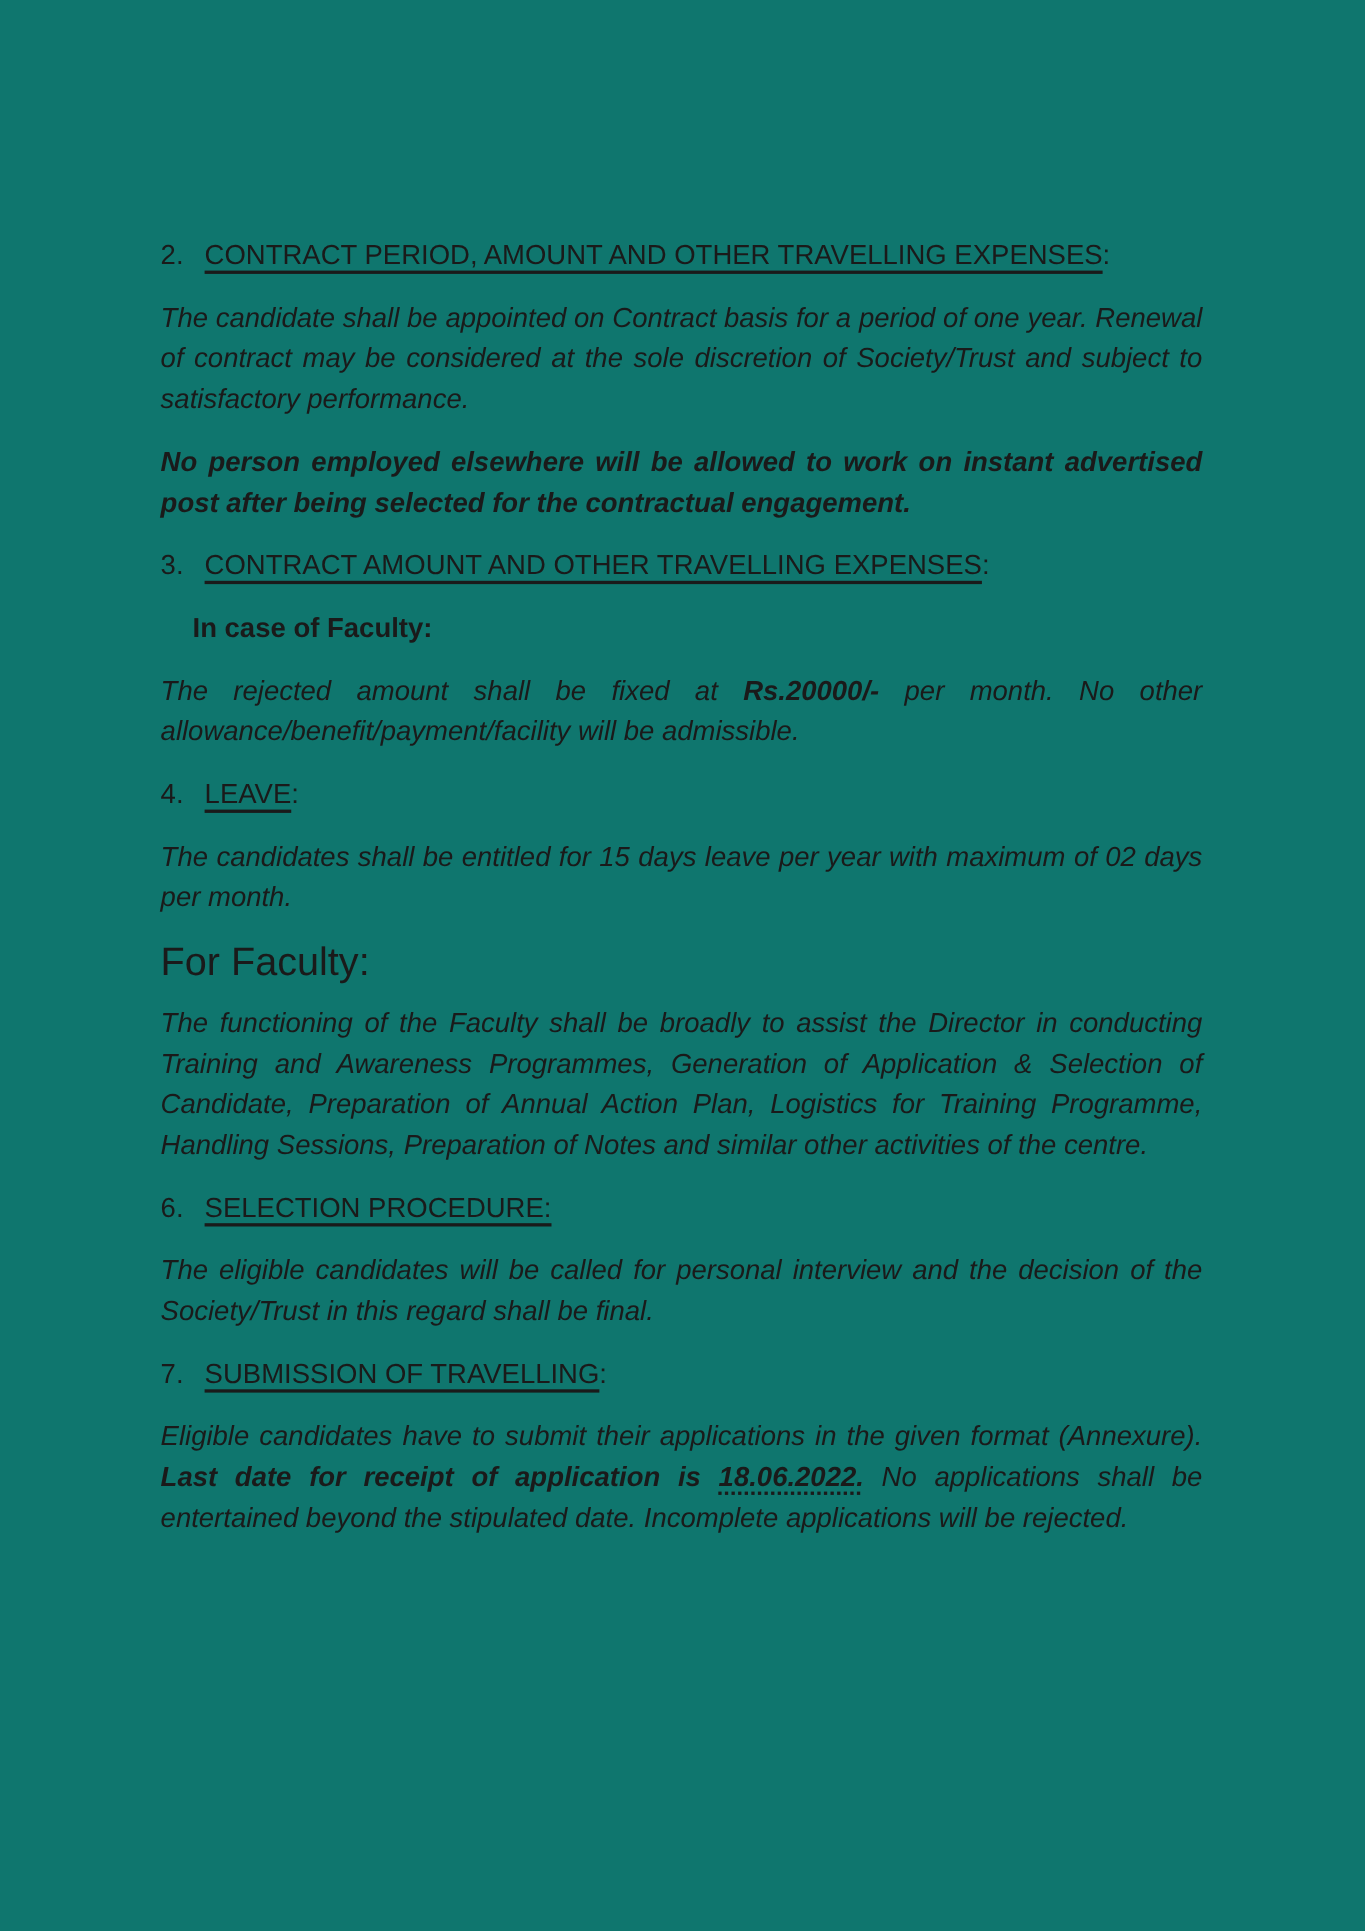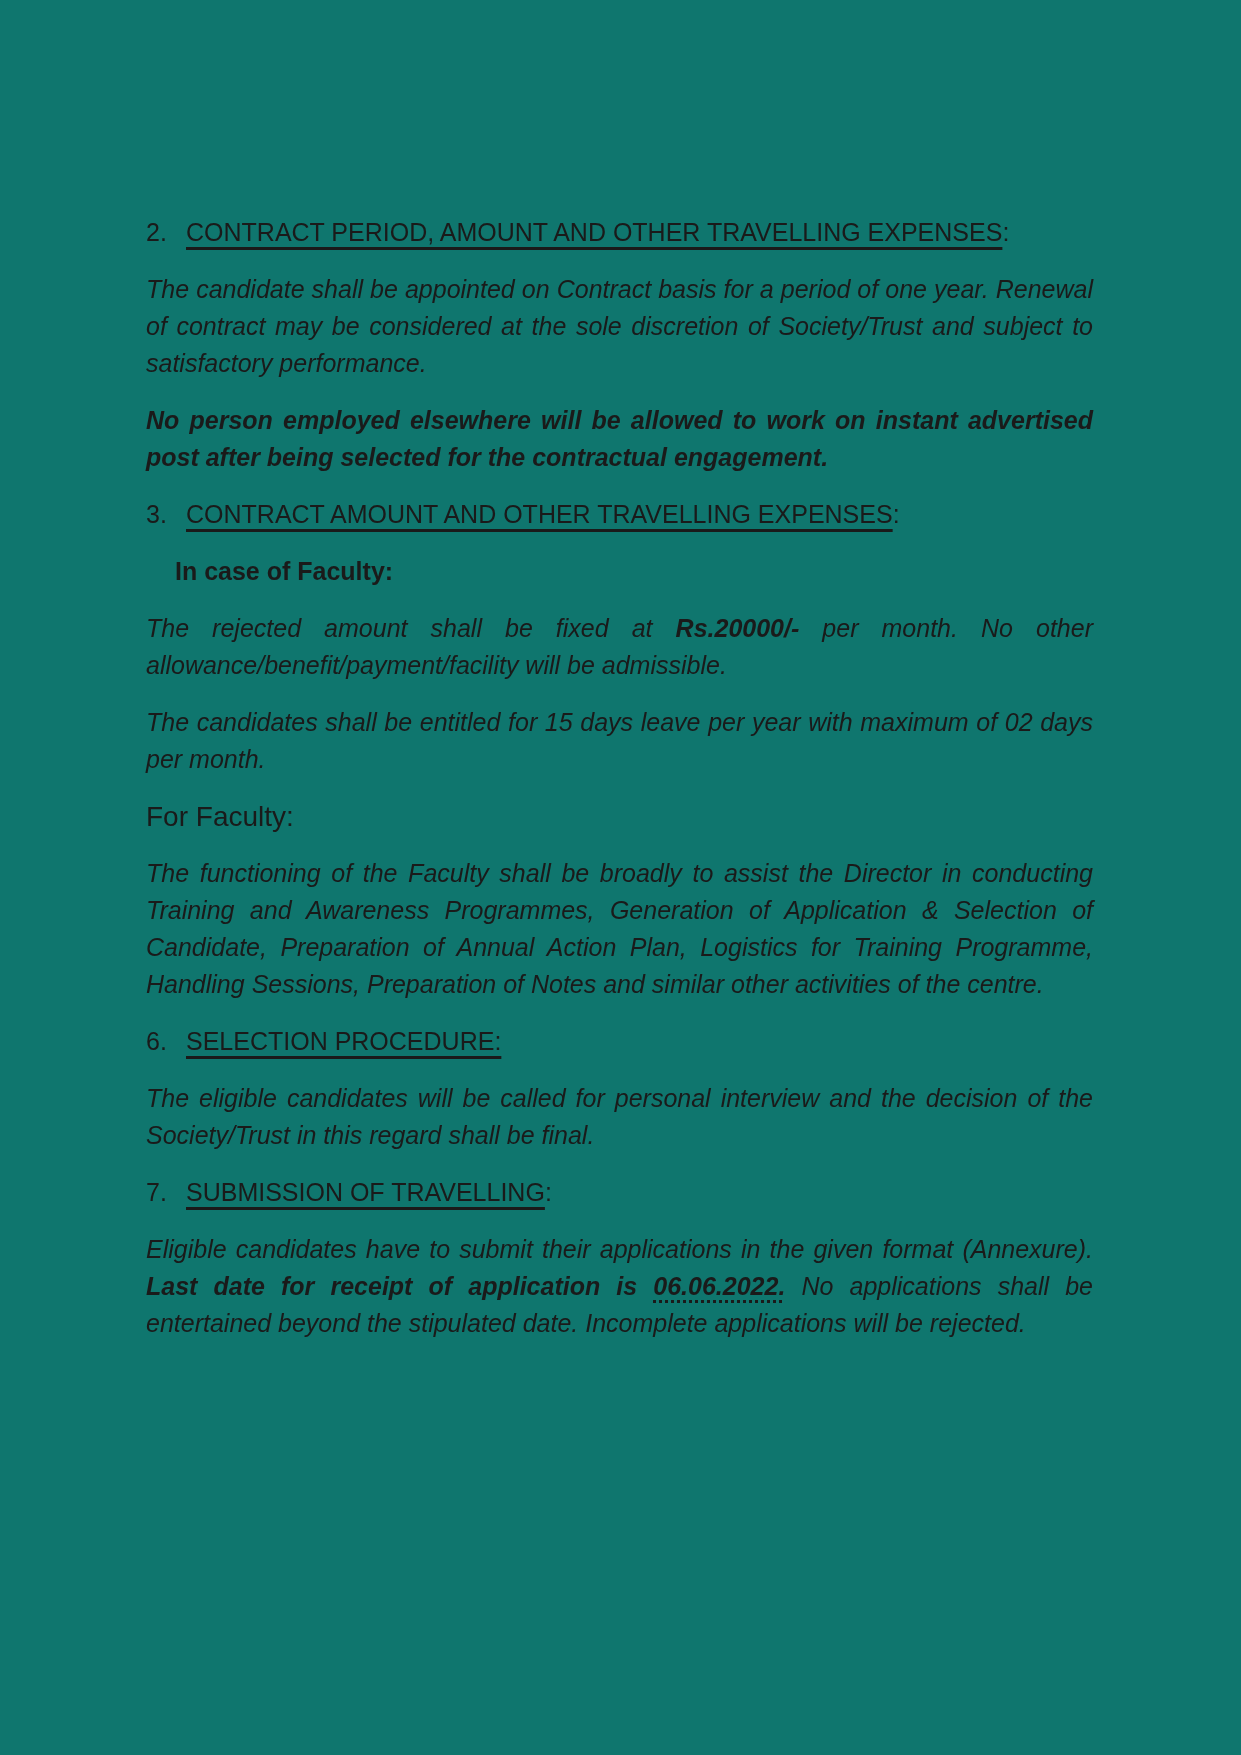--- a/index.html
+++ b/index.html
@@ -45,21 +45,21 @@
     text-decoration: underline;
     text-decoration-thickness: 2.5px;
     text-underline-offset: 6px;
     text-decoration-color: #1a1a1a;
   }
   .subheading-bold {
     font-weight: bold;
     margin-left: 29px;
   }
   .subheading-large {
-    font-size: 28px;
+    font-size: 36px;
   }
   .run-bold {
     font-weight: bold;
   }
   .u-dotted {
     text-decoration: underline dotted;
     text-decoration-thickness: 3px;
     text-underline-offset: 5px;
     text-decoration-color: #1a1a1a;
   }
@@ -78,33 +78,36 @@
   <p class="block para bold">No person employed elsewhere will be allowed to work on instant advertised post after being selected for the contractual engagement.</p>
 
   <div class="block heading">
     <span class="num">3.</span><span class="htitle">CONTRACT AMOUNT AND OTHER TRAVELLING EXPENSES</span><span>:</span>
   </div>
 
   <div class="block subheading-bold">In case of Faculty:</div>
 
   <p class="block para"><span>The rejected amount shall be fixed at </span><span class="run-bold">Rs.20000/-</span><span> per month. No other allowance/benefit/payment/facility will be admissible.</span></p>
 
+  <div class="block heading">
+    <span class="num">4.</span><span class="htitle">LEAVE</span><span>:</span>
+  </div>
 
   <p class="block para">The candidates shall be entitled for 15 days leave per year with maximum of 02 days per month.</p>
 
 
   <div class="block subheading-large">For Faculty:</div>
 
   <p class="block para">The functioning of the Faculty shall be broadly to assist the Director in conducting Training and Awareness Programmes, Generation of Application &amp; Selection of Candidate, Preparation of Annual Action Plan, Logistics for Training Programme, Handling Sessions, Preparation of Notes and similar other activities of the centre.</p>
 
   <div class="block heading">
     <span class="num">6.</span><span class="htitle">SELECTION PROCEDURE:</span><span></span>
   </div>
 
   <p class="block para">The eligible candidates will be called for personal interview and the decision of the Society/Trust in this regard shall be final.</p>
 
   <div class="block heading">
     <span class="num">7.</span><span class="htitle">SUBMISSION OF TRAVELLING</span><span>:</span>
   </div>
 
-  <p class="block para"><span>Eligible candidates have to submit their applications in the given format (Annexure). </span><span class="run-bold">Last date for receipt of application is </span><span class="run-bold u-dotted">06.06.2022.</span><span> No applications shall be entertained beyond the stipulated date. Incomplete applications will be rejected.</span></p>
+  <p class="block para"><span>Eligible candidates have to submit their applications in the given format (Annexure). </span><span class="run-bold">Last date for receipt of application is </span><span class="run-bold u-dotted">18.06.2022.</span><span> No applications shall be entertained beyond the stipulated date. Incomplete applications will be rejected.</span></p>
 
 </div>
 
 </body></html>

